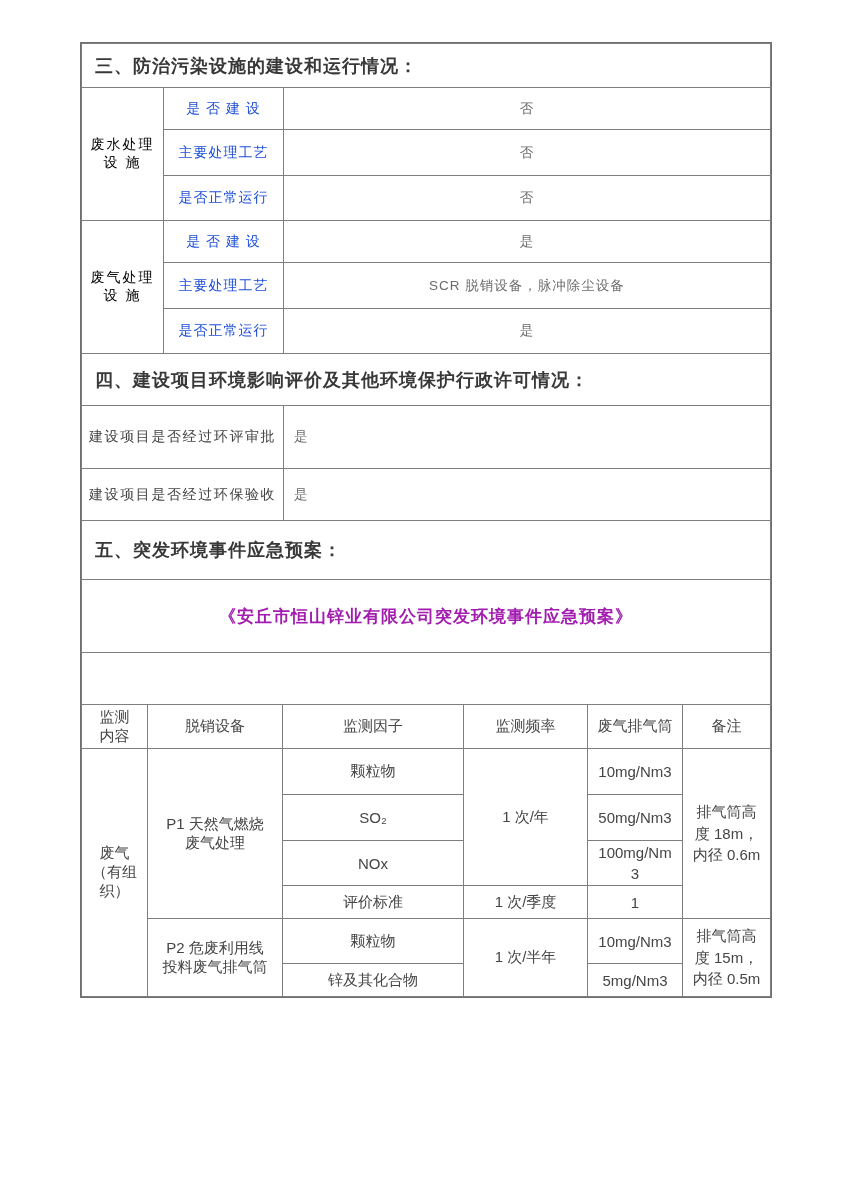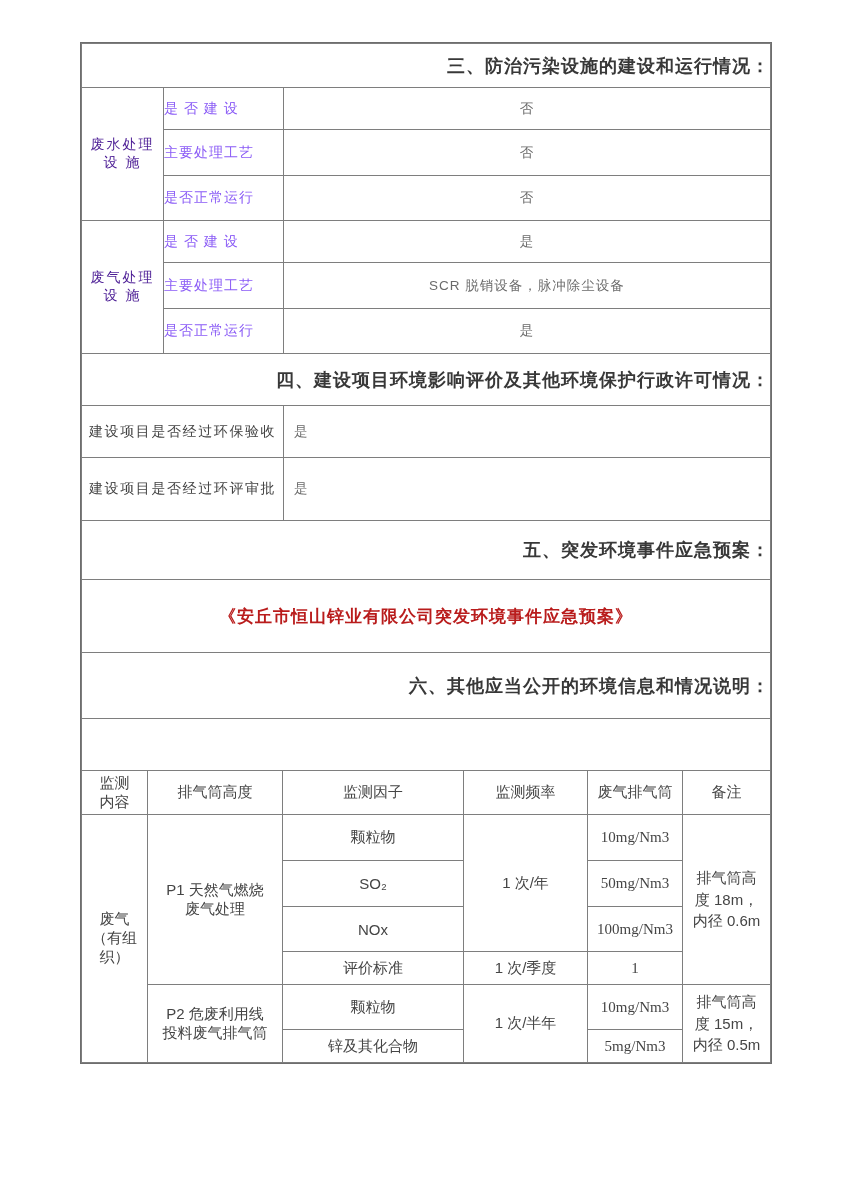--- a/index.html
+++ b/index.html
@@ -13,38 +13,38 @@
   }
   table{border-collapse:collapse;width:100%;table-layout:fixed;}
   table + table{margin-top:-1px;padding-left:48px;}
   td{
     border:1px solid #7e7e7e;
     color:#4a4a4a;font-size:14px;vertical-align:middle;
     overflow:hidden;padding:0;
   }
   .sec-title{
     font-weight:bold;font-size:18px;color:#383838;
-    padding-left:13px;letter-spacing:1px;text-align:right;
+    padding-left:13px;letter-spacing:1px;text-align:left;
   }
   
-  .grp{text-align:center;white-space:pre-line;color:#4c1d95;letter-spacing:2px;}
-  .lbl3{text-align:left;color:#8b5cf6;letter-spacing:1px;}
+  .grp{text-align:center;white-space:pre-line;color:#000000;letter-spacing:2px;}
+  .lbl3{text-align:center;color:#1d4ed8;letter-spacing:1px;}
   .val3{text-align:center;color:#6a6a6a;font-size:13.5px;letter-spacing:1px;}
   
   .lbl4{text-align:left;padding-left:7px;color:#434343;letter-spacing:1.6px;}
   .val4{text-align:left;padding-left:10px;color:#6a6a6a;font-size:13.5px;letter-spacing:1px;}
   .val4low{padding-top:26px;}
   
   .plan{
-    text-align:center;font-weight:bold;font-size:17px;color:#b91c1c;letter-spacing:1px;
+    text-align:center;font-weight:bold;font-size:17px;color:#a21caf;letter-spacing:1px;
   }
   
   .mh{text-align:center;color:#454545;font-size:15px;white-space:pre-line;}
   .mc{text-align:center;color:#454545;font-size:15px;white-space:pre-line;}
-  .std{word-break:break-all;padding:0 9px;line-height:1.4;font-family:Liberation Serif, serif;}
+  .std{word-break:break-all;padding:0 9px;line-height:1.4;}
   .note{padding:2px 9px;line-height:1.45;}
   .empty-cell{height:100%;}
 </style>
 </head>
 <body>
 
 <div class="doc">
 
   <table>
     <colgroup>
@@ -89,67 +89,64 @@
 
   <table>
     <colgroup>
         <col style="width:202px">
         <col>
       </colgroup>
     <tbody>
         <tr style="height:52px">
       <td colspan="2" class="sec-title">四、建设项目环境影响评价及其他环境保护行政许可情况：</td>
     </tr>
+    <tr style="height:63px">
+      <td class="lbl4">建设项目是否经过环评审批</td>
+      <td class="val4">是</td>
+    </tr>
     <tr style="height:52px">
       <td class="lbl4">建设项目是否经过环保验收</td>
-      <td class="val4">是</td>
-    </tr>
-    <tr style="height:63px">
-      <td class="lbl4">建设项目是否经过环评审批</td>
       <td class="val4">是</td>
     </tr>
   </tbody>
     </table>
 
   <table>
     <tbody>
         <tr style="height:59px">
       <td class="sec-title">五、突发环境事件应急预案：</td>
     </tr>
     <tr style="height:73px">
       <td class="plan">《安丘市恒山锌业有限公司突发环境事件应急预案》</td>
     </tr>
   </tbody>
     </table>
 
   <table>
     <tbody>
-        <tr style="height:66px">
-      <td class="sec-title">六、其他应当公开的环境信息和情况说明：</td>
-    </tr>
     <tr style="height:52px">
       <td class="empty-cell"></td>
     </tr>
   </tbody>
     </table>
 
   <table>
     <colgroup>
       <col style="width:66px">
         <col style="width:135px">
         <col style="width:181px">
       <col style="width:124px">
         <col style="width:95px">
         <col>
     </colgroup>
     <tbody>
         <tr style="height:44px">
       <td class="mh">监测
 内容</td>
-      <td class="mh">排气筒高度</td>
+      <td class="mh">脱销设备</td>
       <td class="mh">监测因子</td>
       <td class="mh">监测频率</td>
       <td class="mh">废气排气筒</td>
       <td class="mh">备注</td>
     </tr>
     <tr style="height:46px">
       <td rowspan="6" class="mc">废气
 （有组
 织）</td>
       <td rowspan="4" class="mc">P1 天然气燃烧

